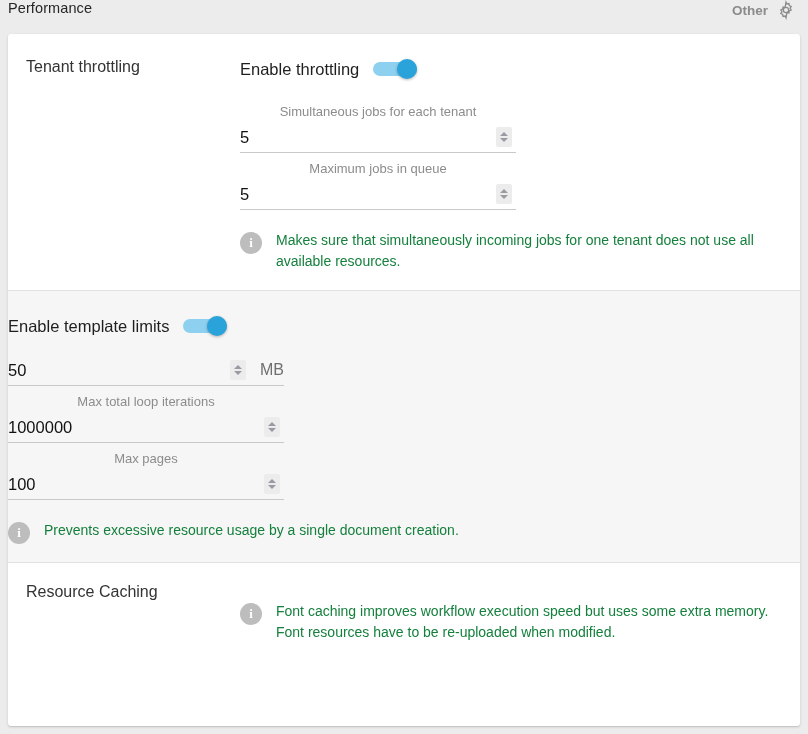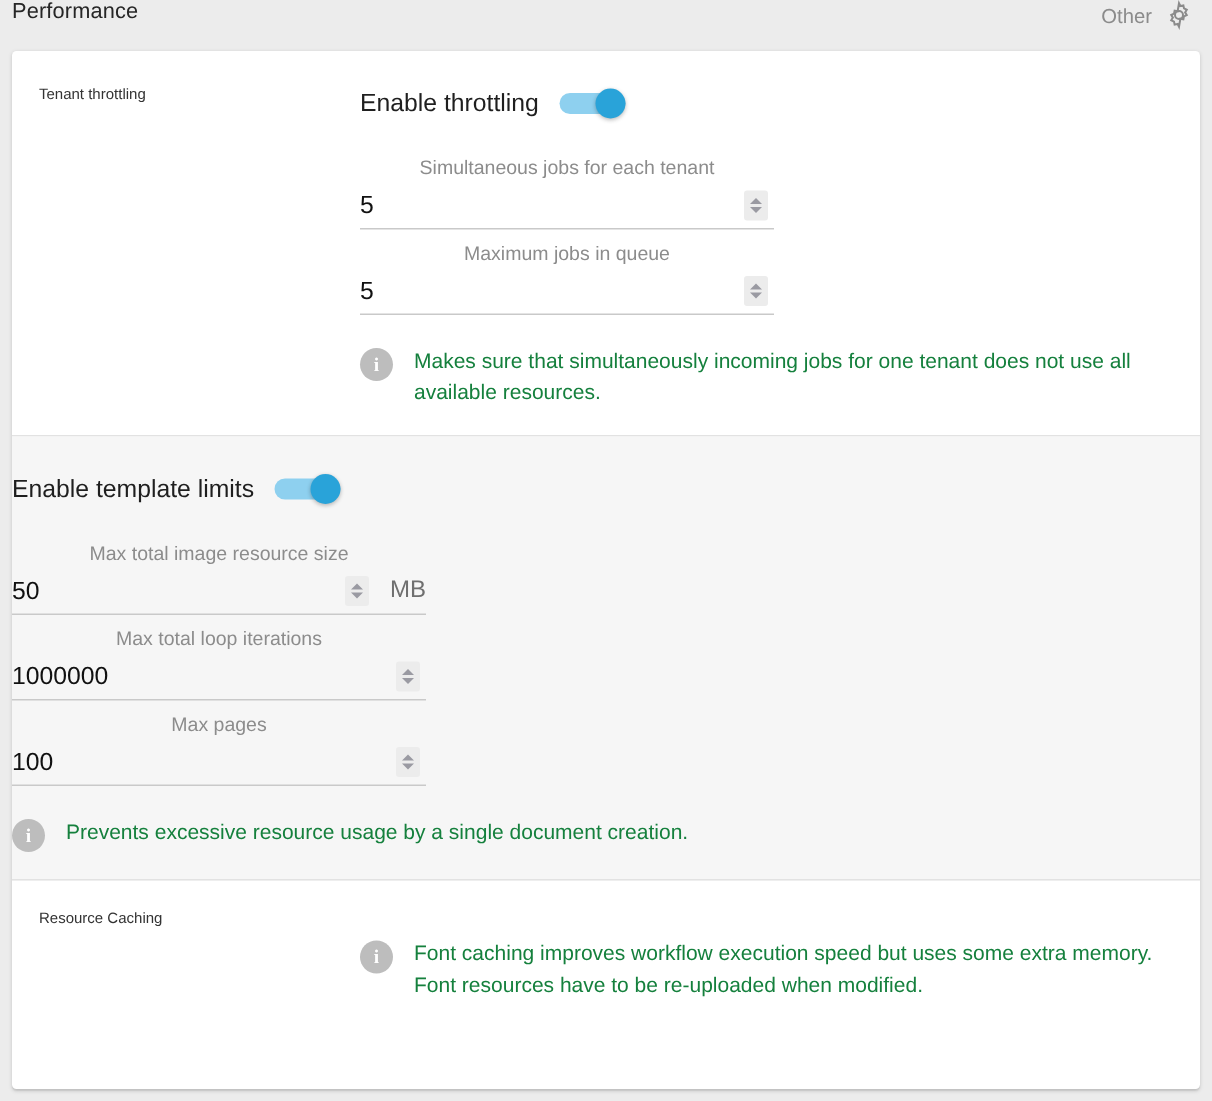--- a/index.html
+++ b/index.html
@@ -30,20 +30,21 @@
   }
   .topbar-right {
     margin-left: auto;
     display: flex;
     align-items: center;
     gap: 8px;
   }
   .topbar-other {
     font-size: 13.5px;
     color: #8b8b8b;
+    font-weight: bold;
   }
   .gear-icon {
     width: 20px;
     height: 20px;
     display: block;
   }
   .gear-icon svg { display: block; }
 
   
   .card {
@@ -64,21 +65,21 @@
     box-sizing: border-box;
     padding: 18px 0 18px 0;
     border-bottom: 1px solid #e2e2e2;
   }
   .section.shaded { background: #f6f6f6; }
   .section-label {
     width: 232px;
     flex: none;
     padding-left: 18px;
     box-sizing: border-box;
-    font-size: 10px;
+    font-size: 16px;
     color: #333;
     padding-top: 6px;
   }
   .section-body {
     flex: 1;
     padding-right: 12px;
     box-sizing: border-box;
   }
 
   
@@ -279,21 +280,20 @@
 
       <div class="toggle-row">
         <span class="toggle-label">Enable template limits</span>
         <span class="switch">
           <span class="track"></span>
           <span class="thumb"></span>
         </span>
       </div>
 
       <div class="field">
-        <div class="field-label">Max total image resource size</div>
         <div class="field-line">
           <span class="field-value">50</span>
           <span class="spinner">
             <span class="chev up"></span>
             <span class="chev down"></span>
           </span>
           <span class="suffix">MB</span>
         </div>
       </div>
 

